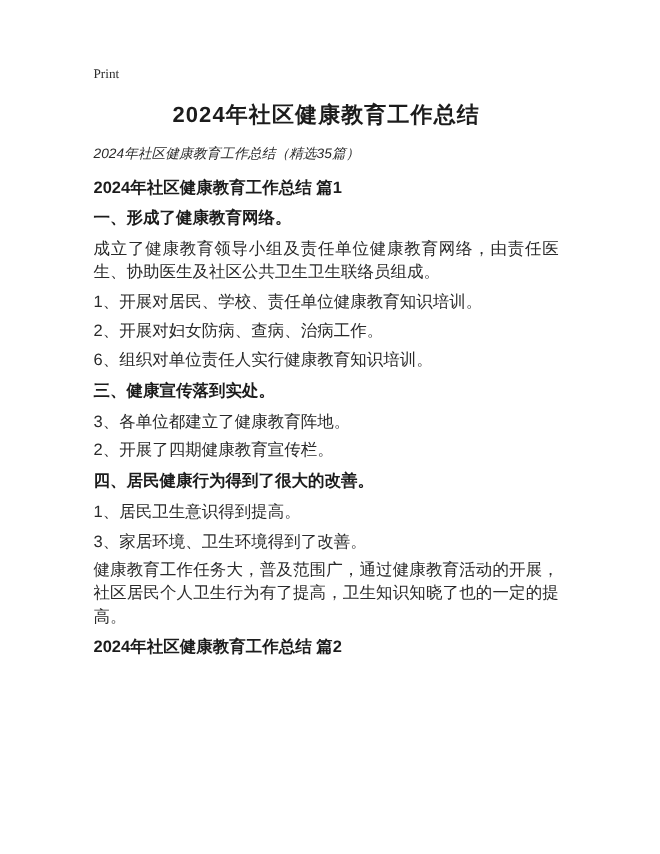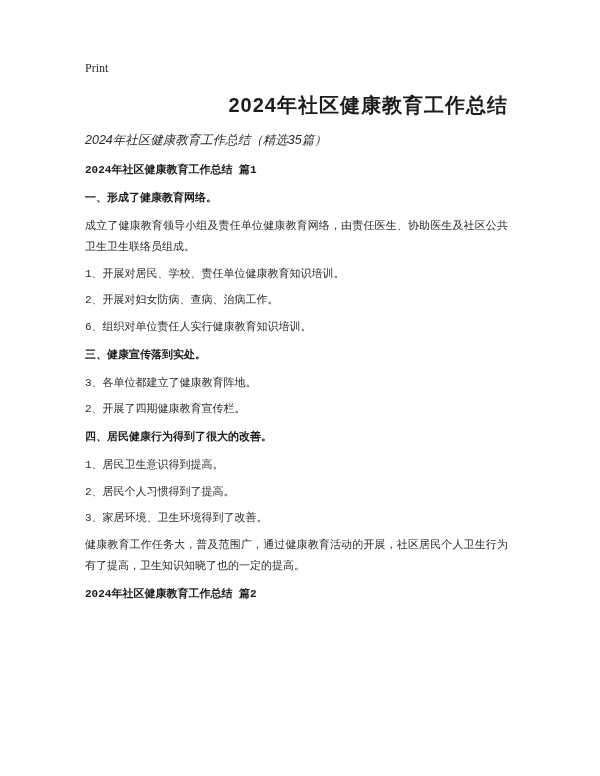--- a/index.html
+++ b/index.html
@@ -26,42 +26,41 @@
     font-size: 12px;
     line-height: 15px;
     color: #2e2e2e;
     display: inline-block;
     text-decoration: none;
     cursor: pointer;
   }
   .doc-title {
     font-size: 20px;
     font-weight: bold;
-    text-align: right;
+    text-align: center;
     color: #1c1c1c;
     letter-spacing: 1px;
     line-height: 28px;
     margin: 15px 0 0 0;
   }
   .doc-subtitle {
     font-size: 12.5px;
     line-height: 21px;
     margin: 11px 0 9px 0;
     color: #2a2a2a;
     font-style: italic;
   }
   .doc-body {
     margin: 0;
   }
   .blk {
-    font-size: 11px;
+    font-size: 15px;
     line-height: 21px;
     margin: 5.5px 0;
     text-align: justify;
-    font-family: Liberation Mono, monospace;
   }
   .blk.heading {
     font-weight: bold;
     color: #1c1c1c;
     text-align: left;
     margin-top: 7px;
     margin-bottom: 7px;
   }
   .blk.para {
     color: #2a2a2a;
@@ -83,19 +82,18 @@
     <p class="blk heading">一、形成了健康教育网络。</p>
     <p class="blk para">成立了健康教育领导小组及责任单位健康教育网络，由责任医生、协助医生及社区公共卫生卫生联络员组成。</p>
     <p class="blk para">1、开展对居民、学校、责任单位健康教育知识培训。</p>
     <p class="blk para">2、开展对妇女防病、查病、治病工作。</p>
     <p class="blk para">6、组织对单位责任人实行健康教育知识培训。</p>
     <p class="blk heading">三、健康宣传落到实处。</p>
     <p class="blk para">3、各单位都建立了健康教育阵地。</p>
     <p class="blk para">2、开展了四期健康教育宣传栏。</p>
     <p class="blk heading">四、居民健康行为得到了很大的改善。</p>
     <p class="blk para">1、居民卫生意识得到提高。</p>
-    <p class="blk para">2、居民个人习惯得到了提高。</p>
     <p class="blk para">3、家居环境、卫生环境得到了改善。</p>
     <p class="blk para">健康教育工作任务大，普及范围广，通过健康教育活动的开展，社区居民个人卫生行为有了提高，卫生知识知晓了也的一定的提高。</p>
     <p class="blk heading">2024年社区健康教育工作总结 篇2</p>
   </div>
 
 </div>
 
 </body></html>

